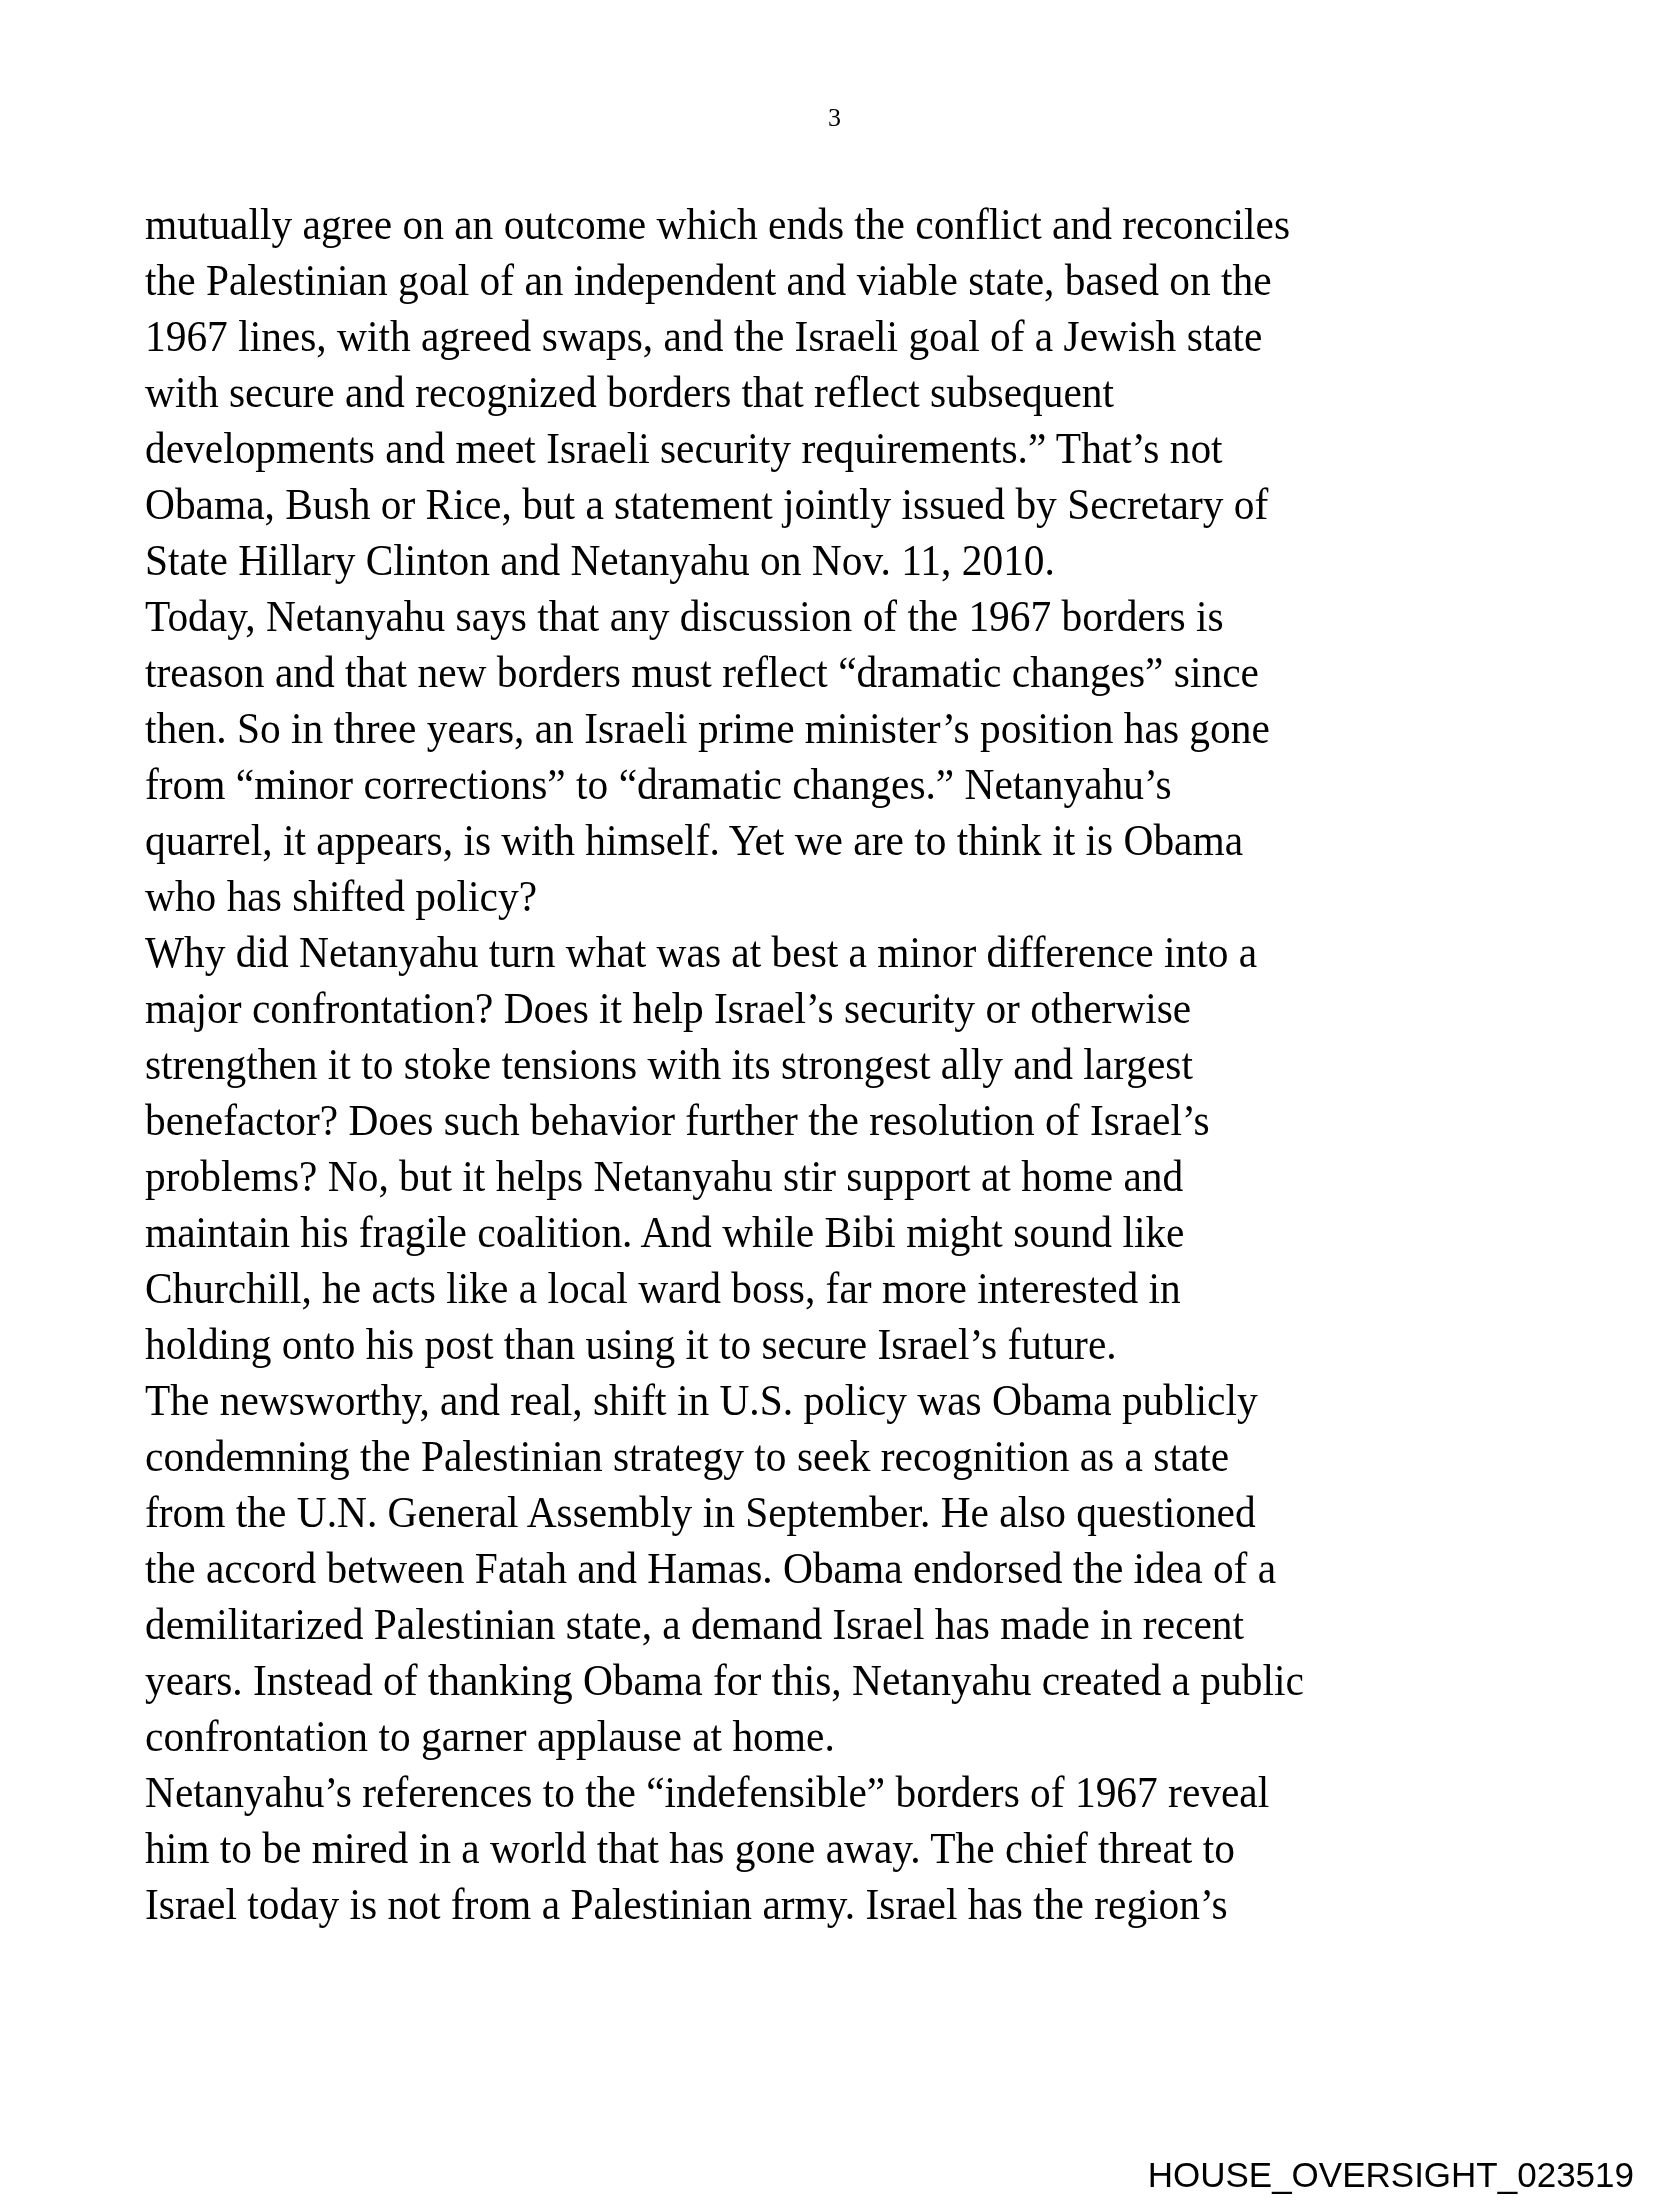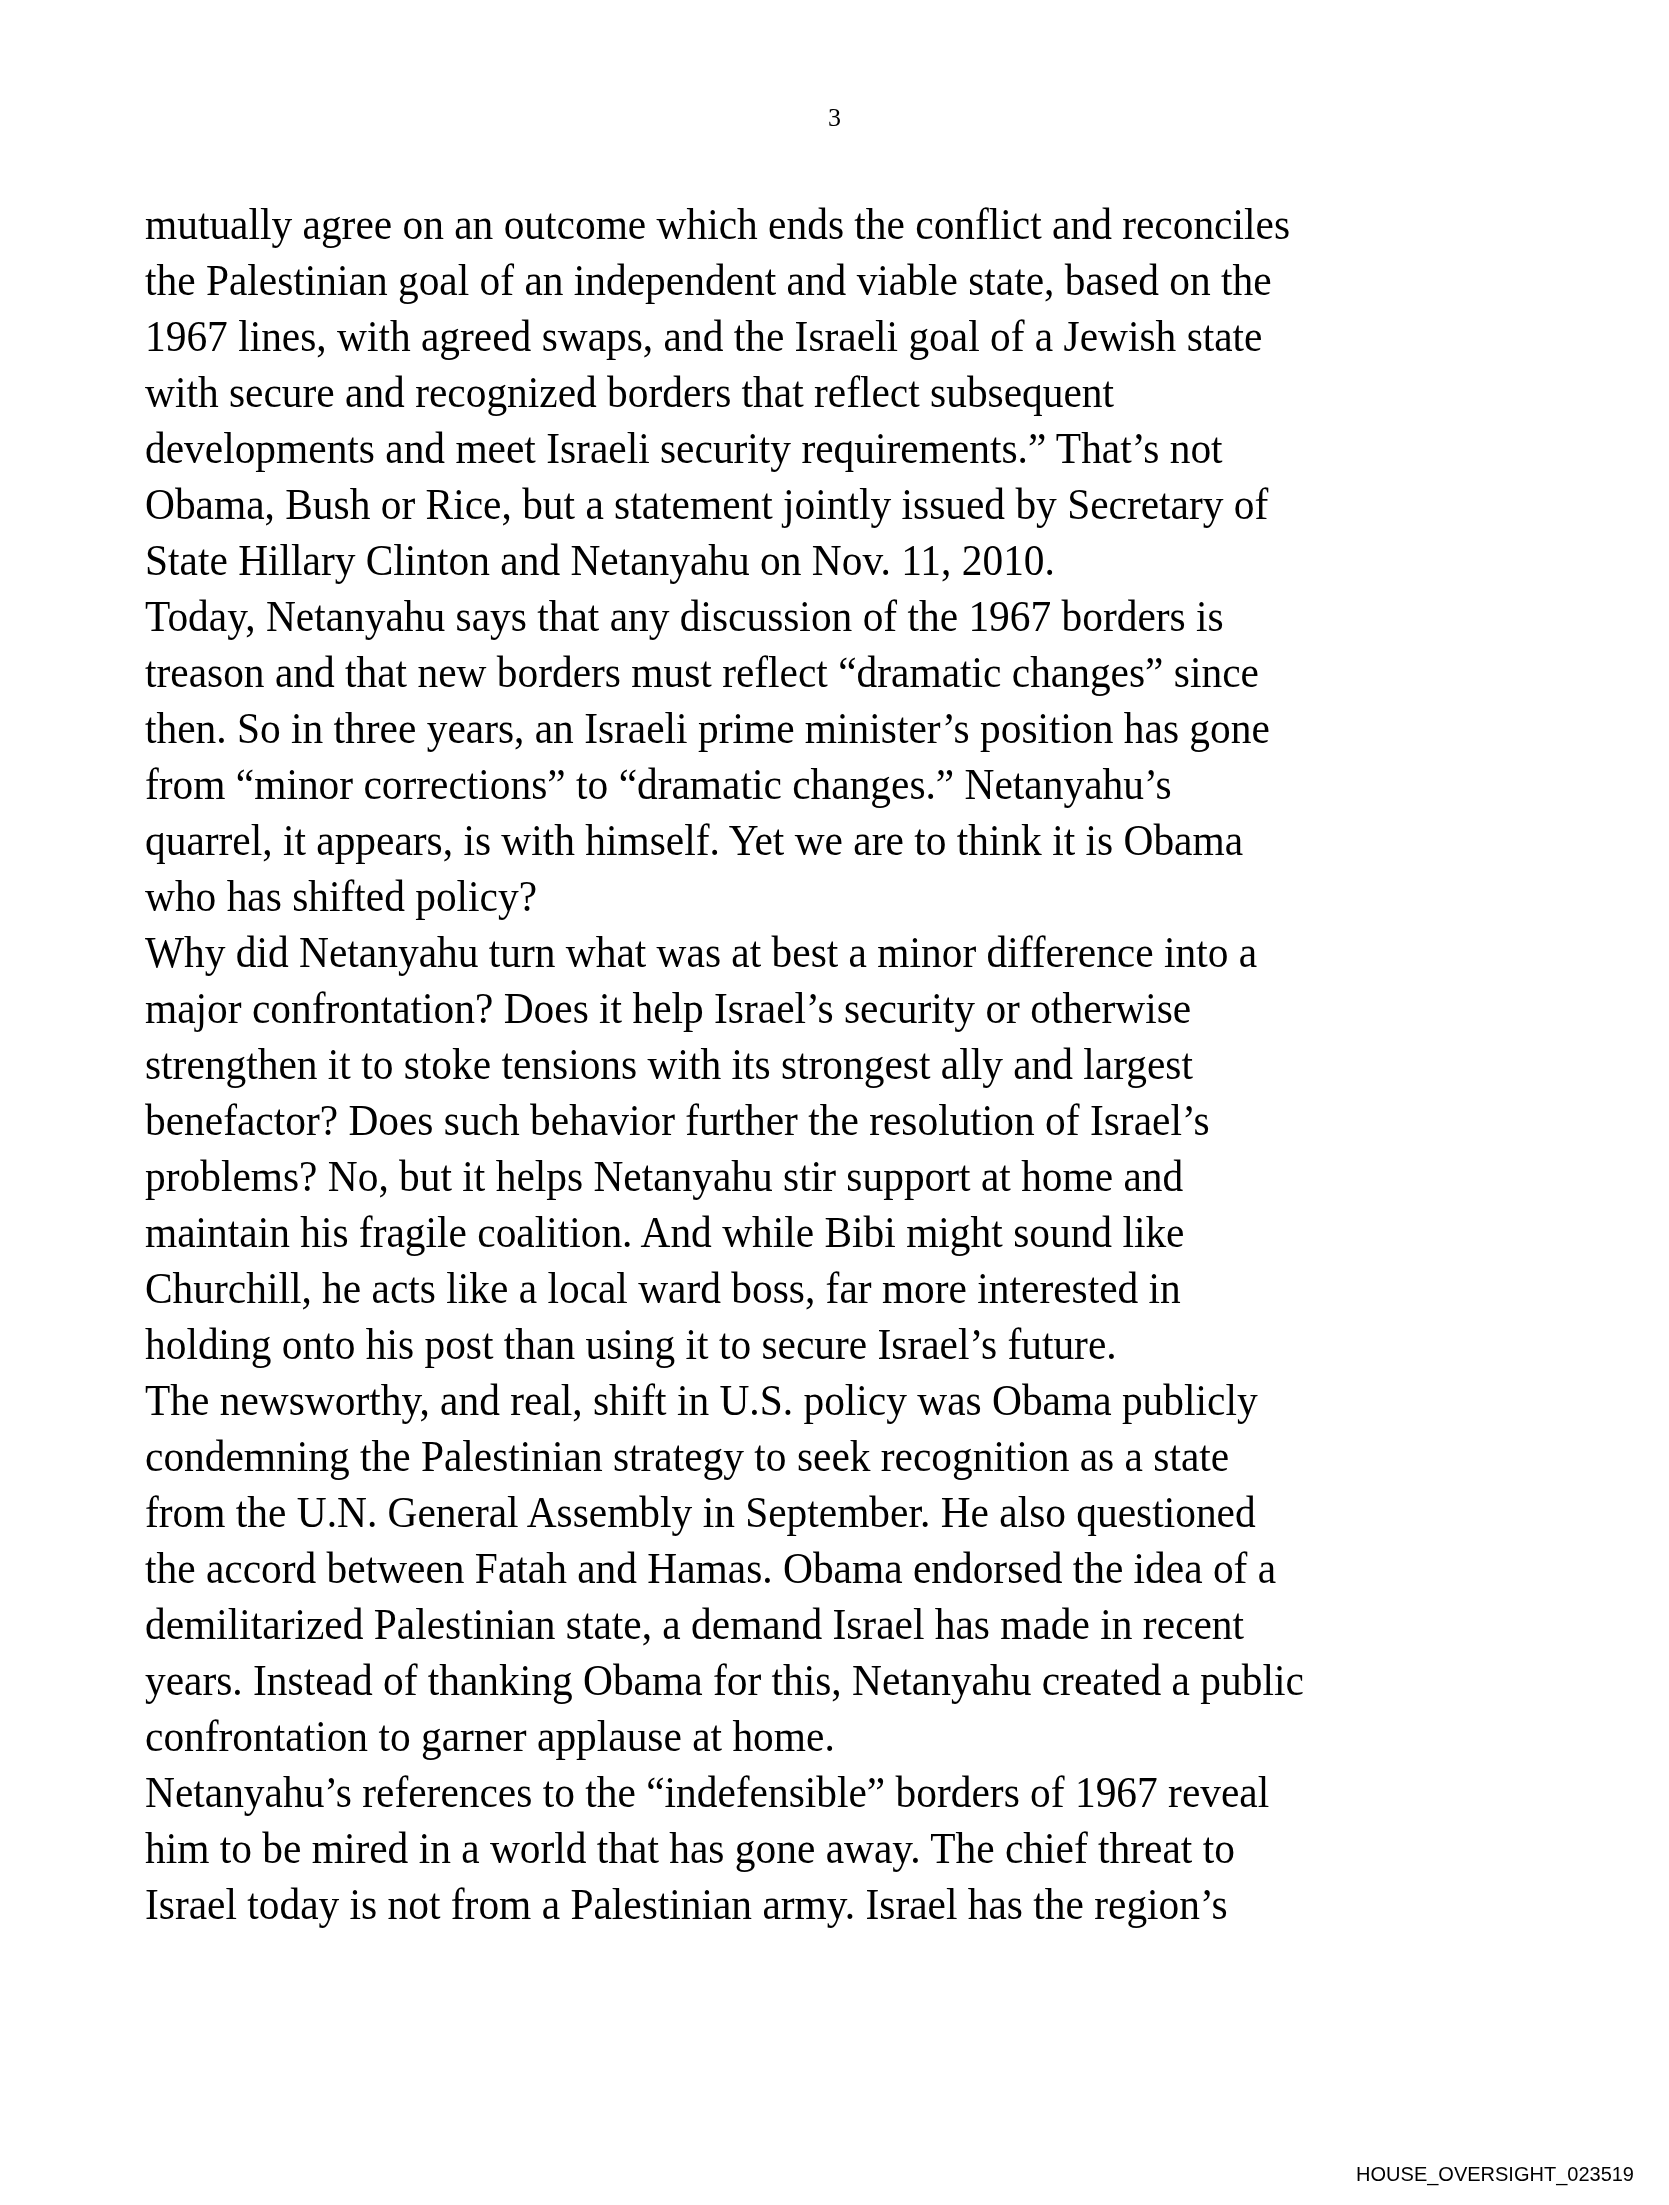--- a/index.html
+++ b/index.html
@@ -37,21 +37,21 @@
     }
     .line {
       display: block;
       white-space: nowrap;
     }
     .bates {
       position: absolute;
       top: 2156px;
       right: 35px;
       font-family: "Liberation Sans", sans-serif;
-      font-size: 20px;
+      font-size: 35px;
       line-height: 37px;
       letter-spacing: 0px;
     }
   </style>
 </head>
 <body>
 
 <div class="page-number">3</div>
 
 <div class="body-text">

